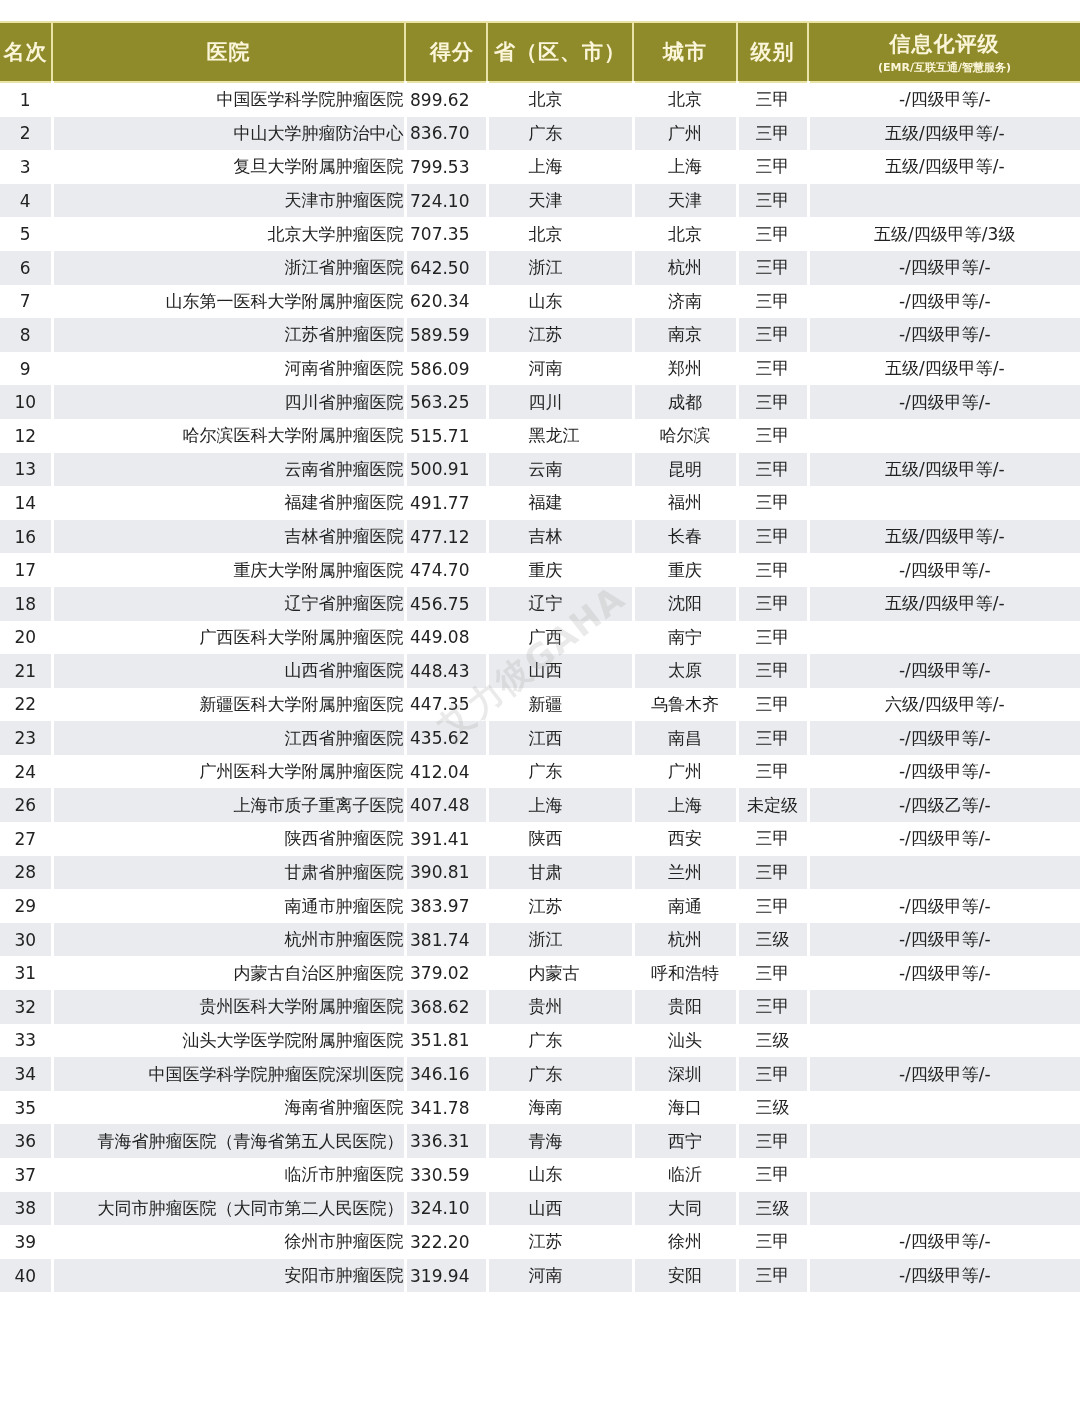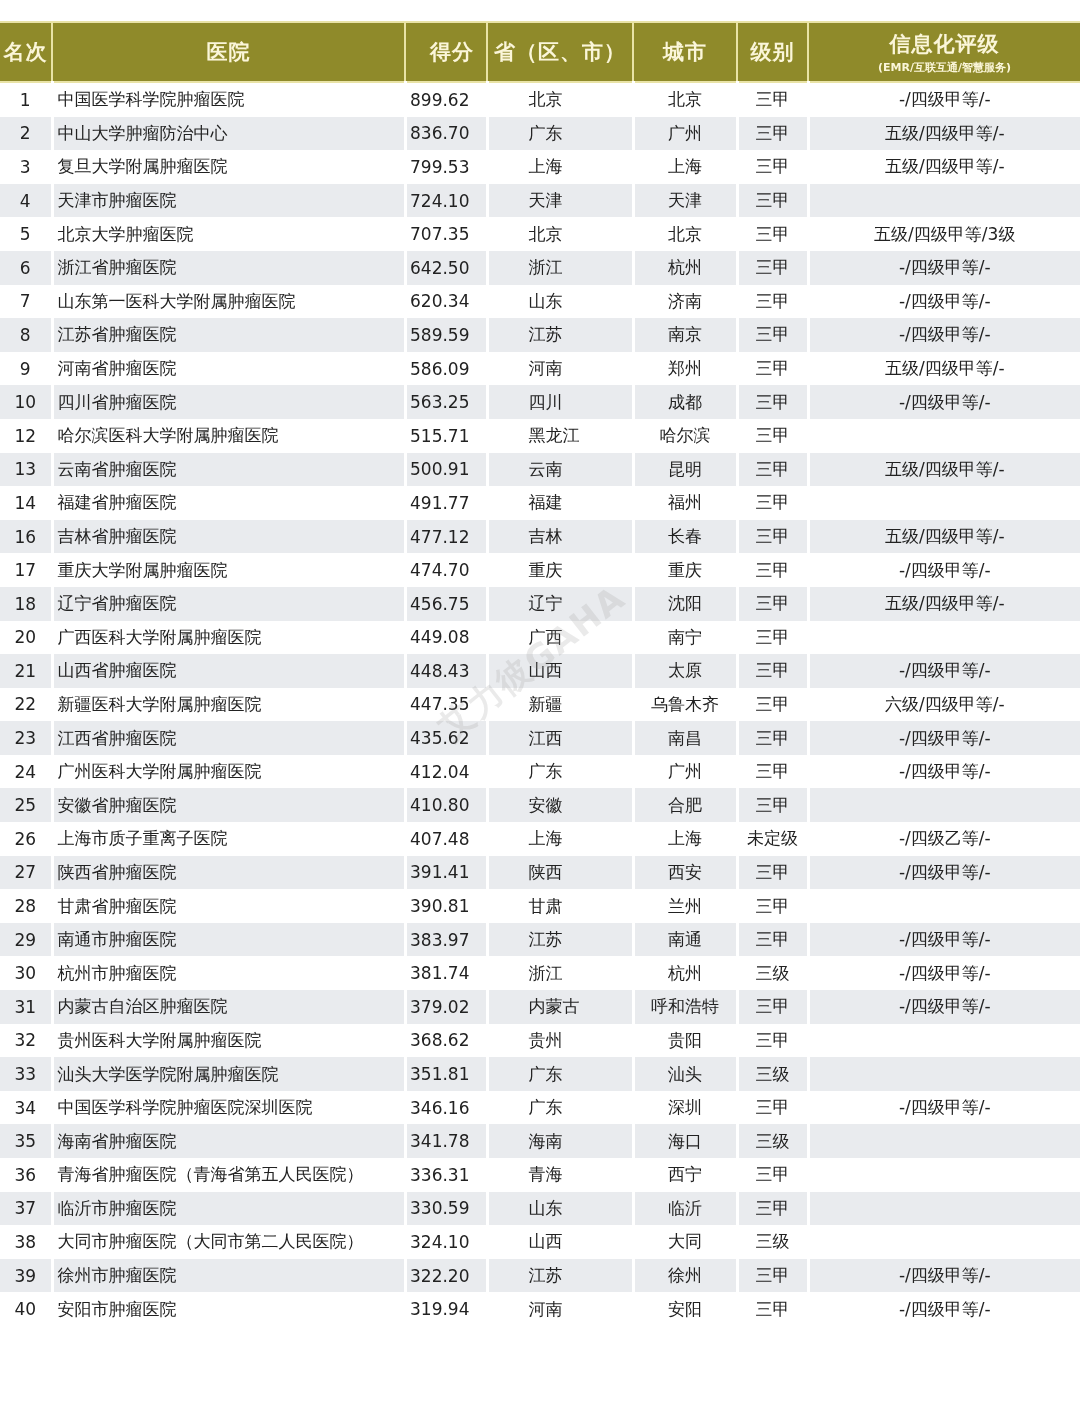--- a/index.html
+++ b/index.html
@@ -40,21 +40,21 @@
   thead th .main { display: block; }
   tbody td {
     height: 33.6px; padding: 0; font-size: 17px;
     vertical-align: middle; white-space: nowrap; overflow: hidden;
     border-left: 3px solid #ffffff;
   }
   tbody td:first-child { border-left: none; }
   tbody tr:nth-child(even) td { background: #e9ebee; }
   tbody tr:nth-child(odd) td { background: #ffffff; }
   td.rank { text-align: center; }
-  td.name { text-align: left; padding-left: 4px; margin-top: 16px; }
+  td.name { text-align: right; padding-left: 4px; margin-top: 16px; }
   td.score { text-align: right; padding-right: 16px; }
   td.prov, td.city, td.level, td.info { text-align: center; }
   td.prov { text-align: left; padding-left: 40px; }
   .watermark {
     position: absolute; left: 420px; top: 640px;
     transform: rotate(-38deg);
     color: rgba(160,160,160,0.22); font-size: 34px; font-weight: bold;
     pointer-events: none; white-space: nowrap; letter-spacing: 2px;
   }
 </style>
@@ -270,29 +270,20 @@
         <tr>
           <td class="rank">24</td>
           <td class="name">广州医科大学附属肿瘤医院</td>
           <td class="score">412.04</td>
           <td class="prov">广东</td>
           <td class="city">广州</td>
           <td class="level">三甲</td>
           <td class="info">-/四级甲等/-</td>
         </tr>
         <tr>
-          <td class="rank">25</td>
-          <td class="name">安徽省肿瘤医院</td>
-          <td class="score">410.80</td>
-          <td class="prov">安徽</td>
-          <td class="city">合肥</td>
-          <td class="level">三甲</td>
-          <td class="info"></td>
-        </tr>
-        <tr>
           <td class="rank">26</td>
           <td class="name">上海市质子重离子医院</td>
           <td class="score">407.48</td>
           <td class="prov">上海</td>
           <td class="city">上海</td>
           <td class="level">未定级</td>
           <td class="info">-/四级乙等/-</td>
         </tr>
         <tr>
           <td class="rank">27</td>

